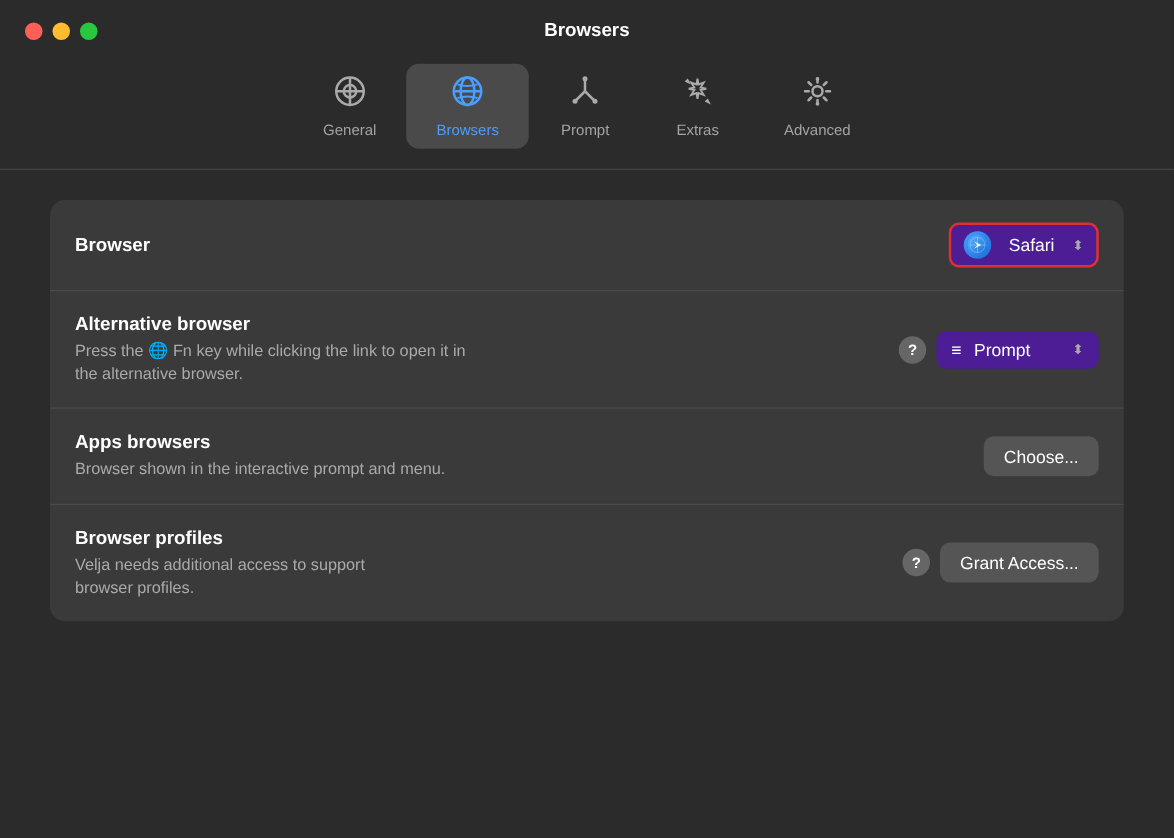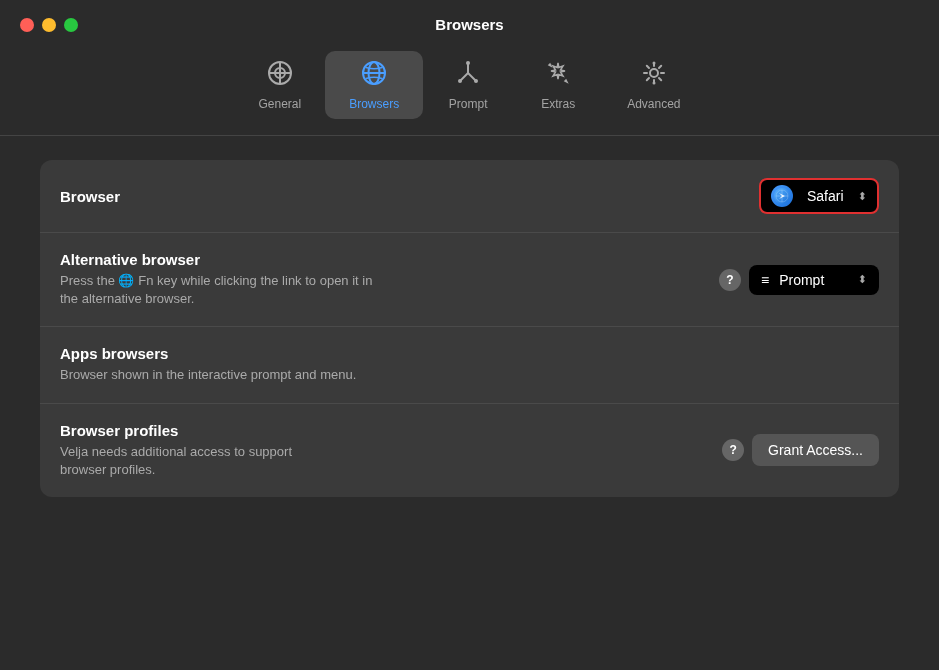--- a/index.html
+++ b/index.html
@@ -138,21 +138,21 @@
     .setting-control {
       display: flex;
       align-items: center;
       gap: 8px;
     }
 
     .dropdown-btn {
       display: flex;
       align-items: center;
       gap: 8px;
-      background: #000000;
+      background: #4c1d95;
       border: none;
       border-radius: 8px;
       padding: 7px 12px;
       color: #ffffff;
       font-size: 14px;
       font-weight: 500;
       cursor: pointer;
       min-width: 120px;
       justify-content: space-between;
     }
@@ -342,20 +342,23 @@
           <span class="chevron-ud">⬍</span>
         </button>
       </div>
     </div>
 
     <div class="setting-row">
       <div class="setting-row-inner">
         <span class="setting-title">Apps browsers</span>
         <span class="setting-description">Browser shown in the interactive prompt and menu.</span>
       </div>
+      <div class="setting-control">
+        <button class="action-btn">Choose...</button>
+      </div>
     </div>
 
     <div class="setting-row">
       <div class="setting-row-inner">
         <span class="setting-title">Browser profiles</span>
         <span class="setting-description">
           Velja needs additional access to support<br>browser profiles.
         </span>
       </div>
       <div class="setting-control">

